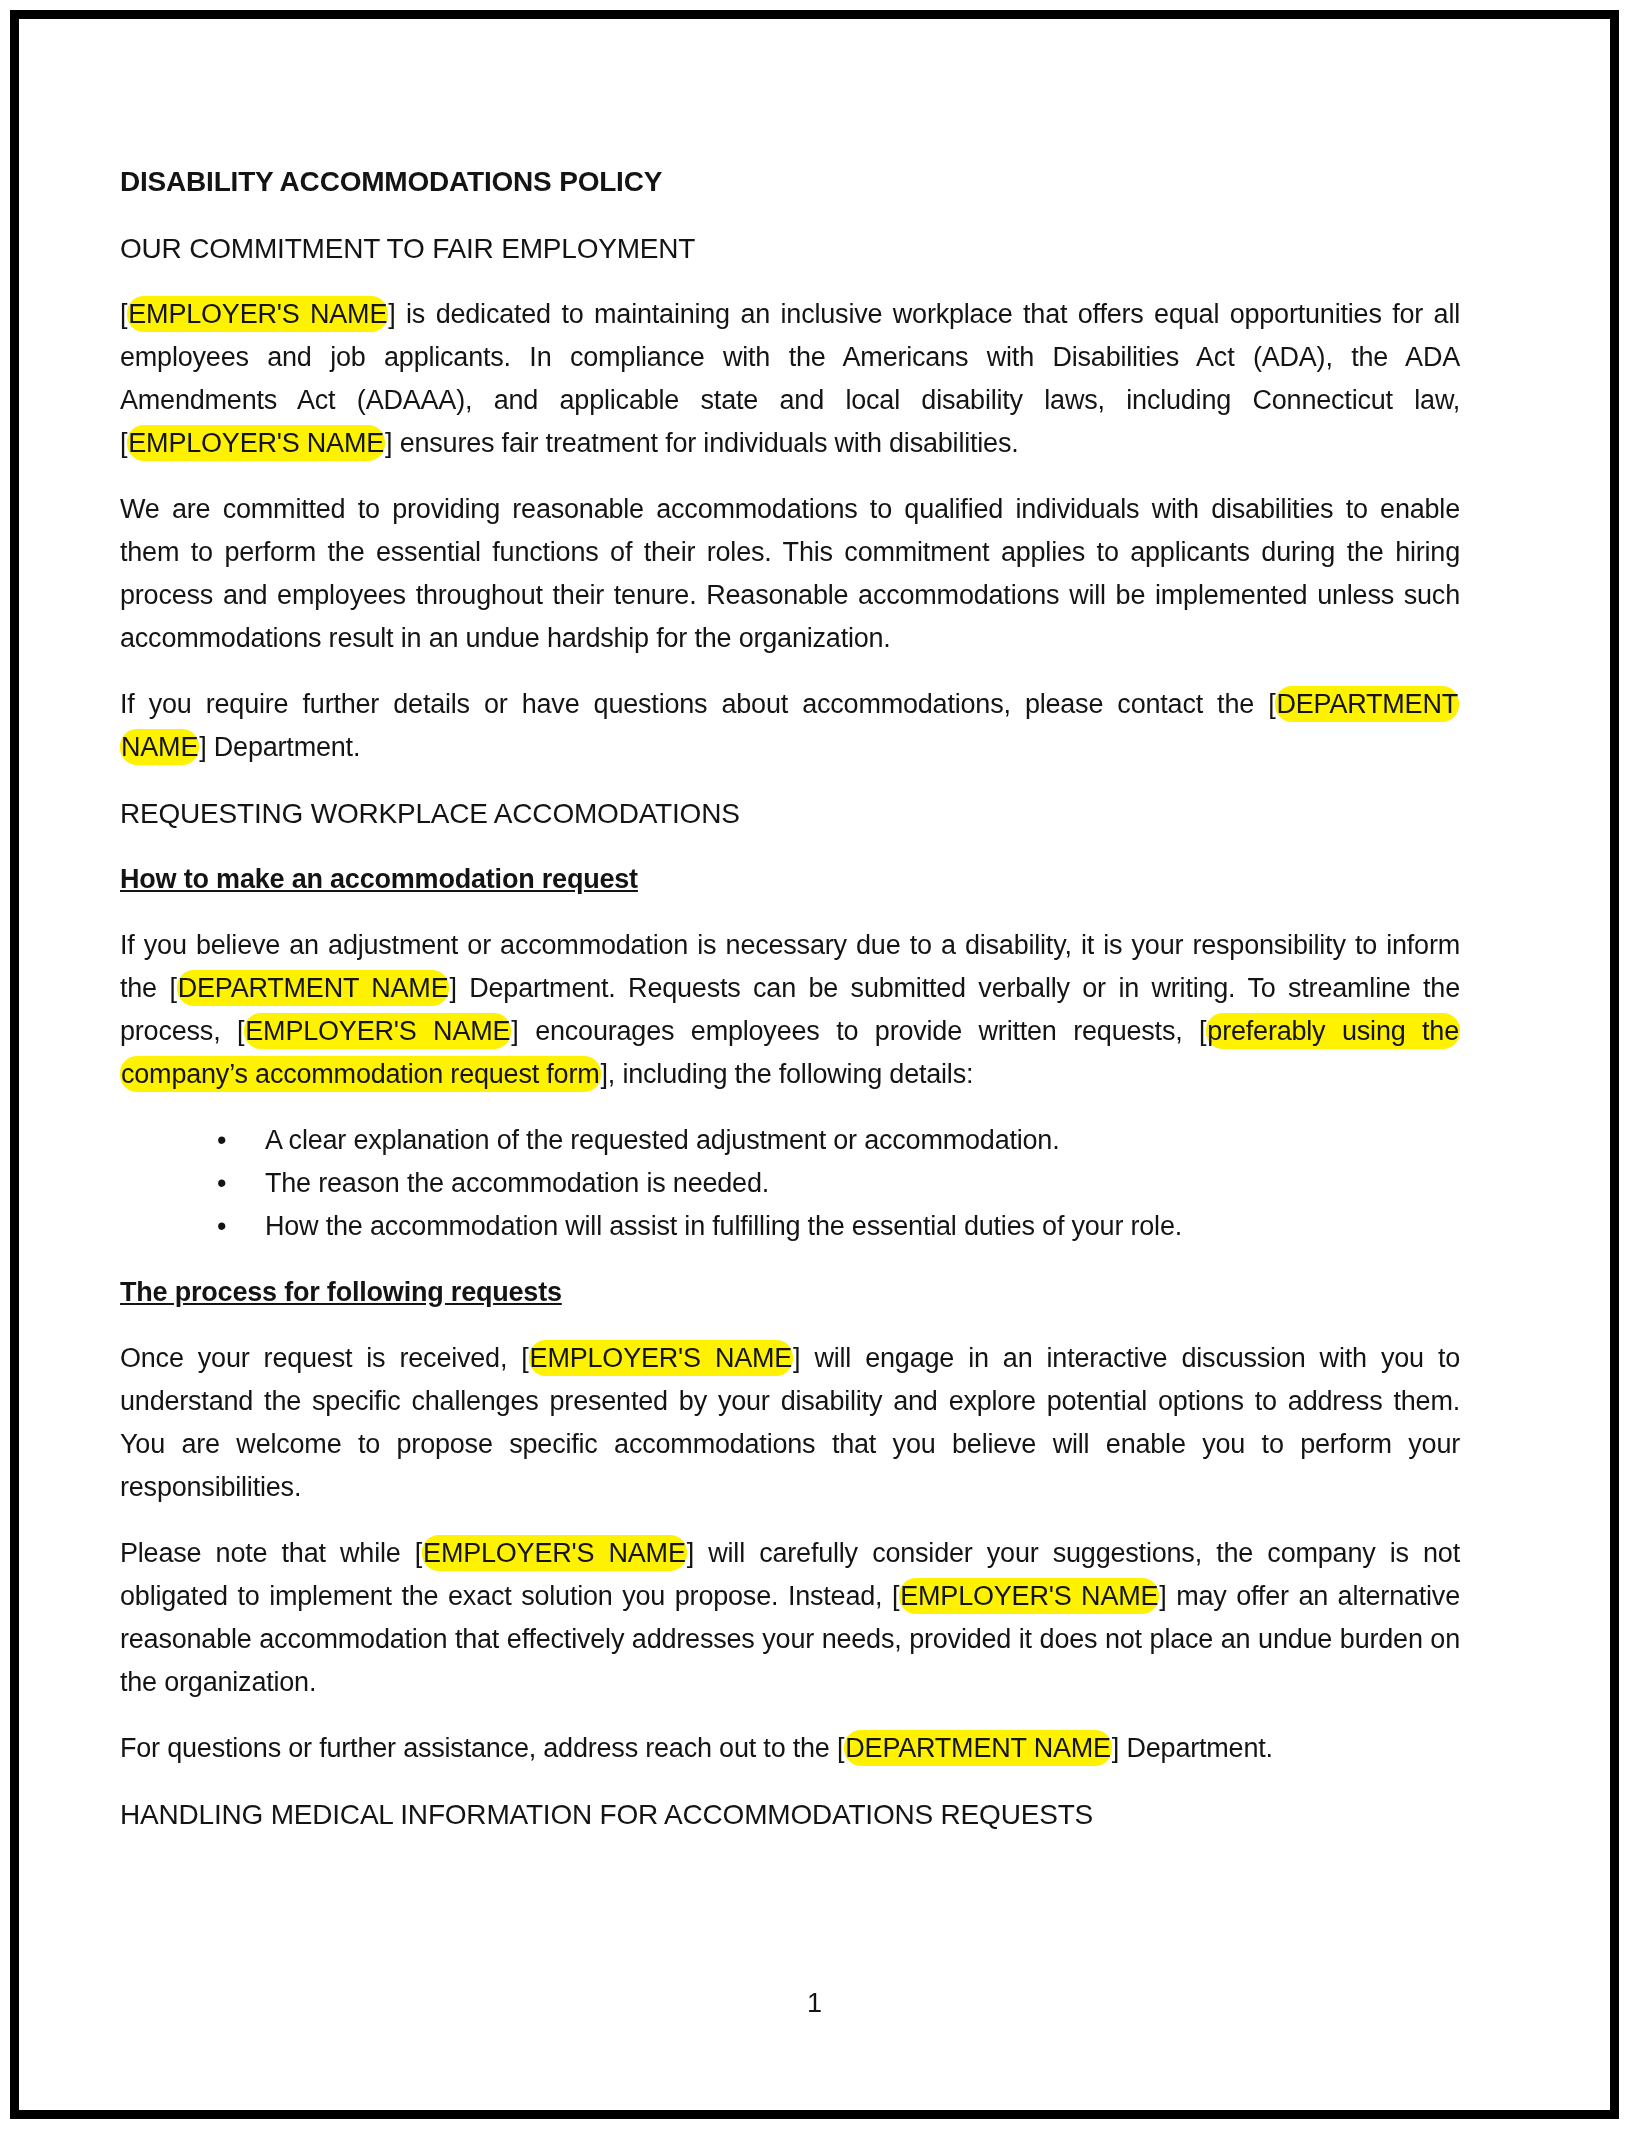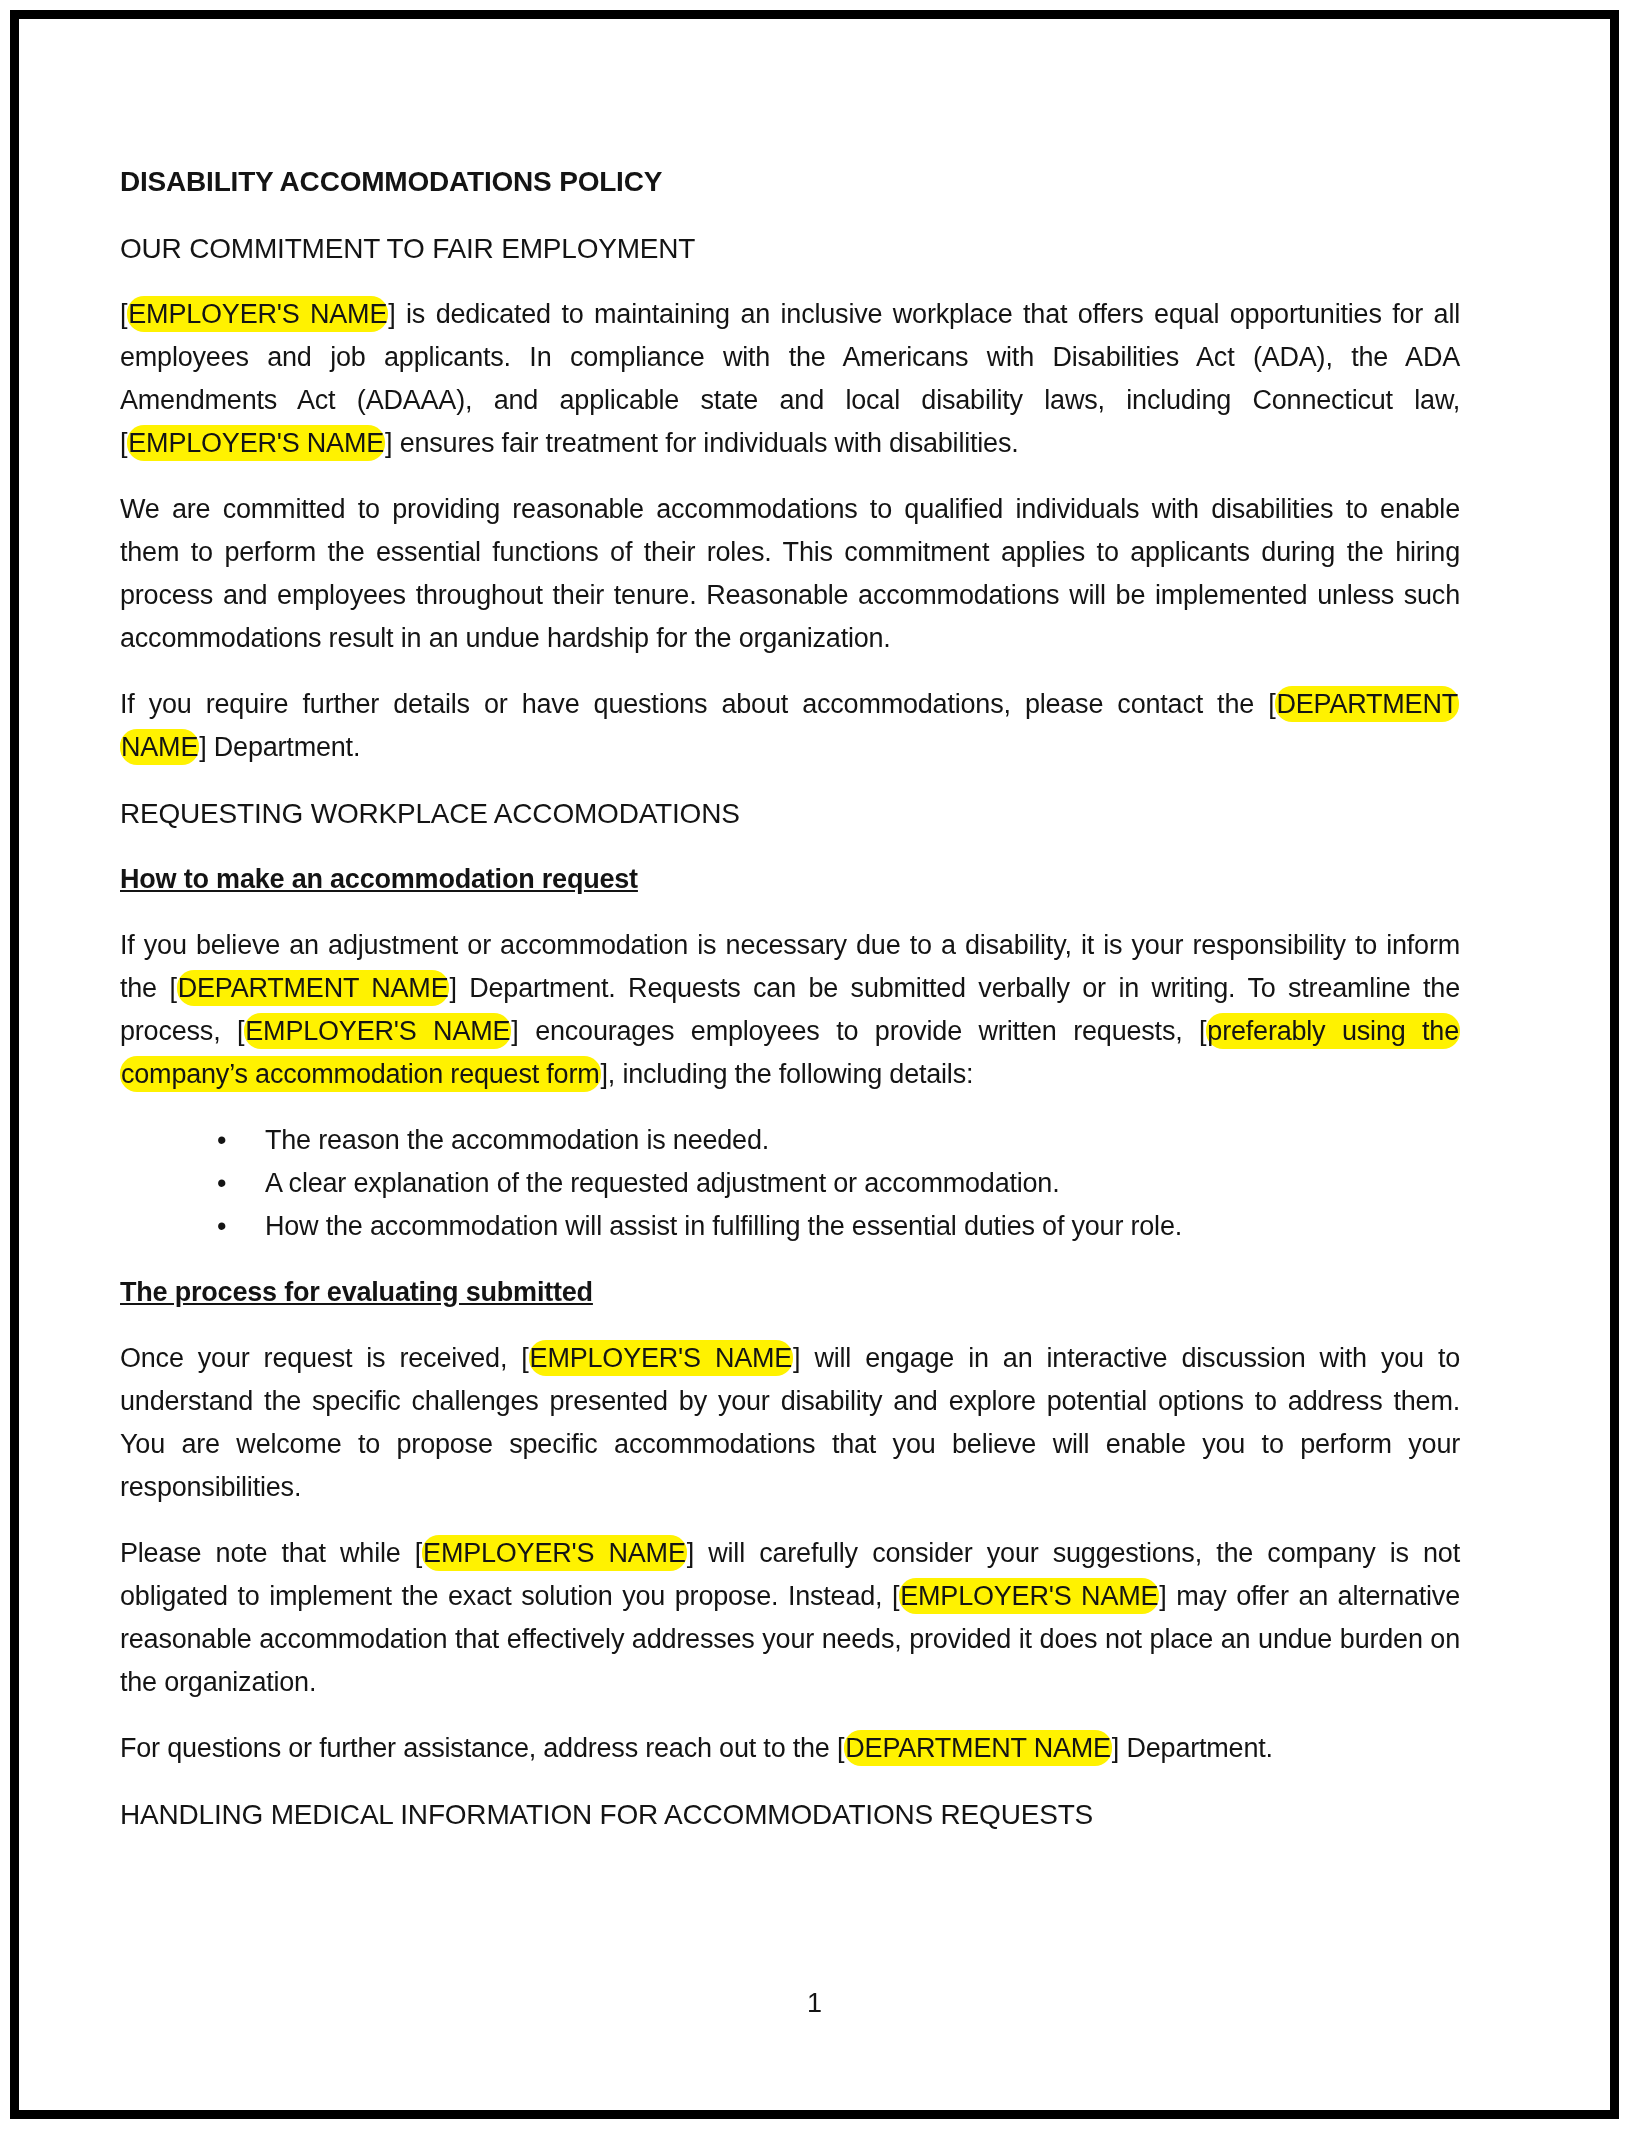--- a/index.html
+++ b/index.html
@@ -98,25 +98,25 @@
   <h1 class="doc-title">DISABILITY ACCOMMODATIONS POLICY</h1>
   <div>
       <h2 class="heading">OUR COMMITMENT TO FAIR EMPLOYMENT</h2>
       <p class="para"><span>[</span><span class="hl">EMPLOYER'S NAME</span><span>] is dedicated to maintaining an inclusive workplace that offers equal opportunities for all employees and job applicants. In compliance with the Americans with Disabilities Act (ADA), the ADA Amendments Act (ADAAA), and applicable state and local disability laws, including Connecticut law, [</span><span class="hl">EMPLOYER'S NAME</span><span>] ensures fair treatment for individuals with disabilities.</span></p>
       <p class="para"><span>We are committed to providing reasonable accommodations to qualified individuals with disabilities to enable them to perform the essential functions of their roles. This commitment applies to applicants during the hiring process and employees throughout their tenure. Reasonable accommodations will be implemented unless such accommodations result in an undue hardship for the organization.</span></p>
       <p class="para"><span>If you require further details or have questions about accommodations, please contact the [</span><span class="hl">DEPARTMENT NAME</span><span>] Department.</span></p>
       <h2 class="heading">REQUESTING WORKPLACE ACCOMODATIONS</h2>
       <h3 class="subheading">How to make an accommodation request</h3>
       <p class="para"><span>If you believe an adjustment or accommodation is necessary due to a disability, it is your responsibility to inform the [</span><span class="hl">DEPARTMENT NAME</span><span>] Department. Requests can be submitted verbally or in writing. To streamline the process, [</span><span class="hl">EMPLOYER'S NAME</span><span>] encourages employees to provide written requests, [</span><span class="hl">preferably using the company’s accommodation request form</span><span>], including the following details:</span></p>
       <ul class="bullets">
+        <li>A clear explanation of the requested adjustment or accommodation.</li>
         <li>The reason the accommodation is needed.</li>
-        <li>A clear explanation of the requested adjustment or accommodation.</li>
         <li>How the accommodation will assist in fulfilling the essential duties of your role.</li>
       </ul>
-      <h3 class="subheading">The process for evaluating submitted</h3>
+      <h3 class="subheading">The process for following requests</h3>
       <p class="para"><span>Once your request is received, [</span><span class="hl">EMPLOYER'S NAME</span><span>] will engage in an interactive discussion with you to understand the specific challenges presented by your disability and explore potential options to address them. You are welcome to propose specific accommodations that you believe will enable you to perform your responsibilities.</span></p>
       <p class="para"><span>Please note that while [</span><span class="hl">EMPLOYER'S NAME</span><span>] will carefully consider your suggestions, the company is not obligated to implement the exact solution you propose. Instead, [</span><span class="hl">EMPLOYER'S NAME</span><span>] may offer an alternative reasonable accommodation that effectively addresses your needs, provided it does not place an undue burden on the organization.</span></p>
       <p class="para"><span>For questions or further assistance, address reach out to the [</span><span class="hl">DEPARTMENT NAME</span><span>] Department.</span></p>
       <h2 class="heading">HANDLING MEDICAL INFORMATION FOR ACCOMMODATIONS REQUESTS</h2>
     </div>
 </div>
 
 <div class="page-number">1</div>
 
 </body></html>

